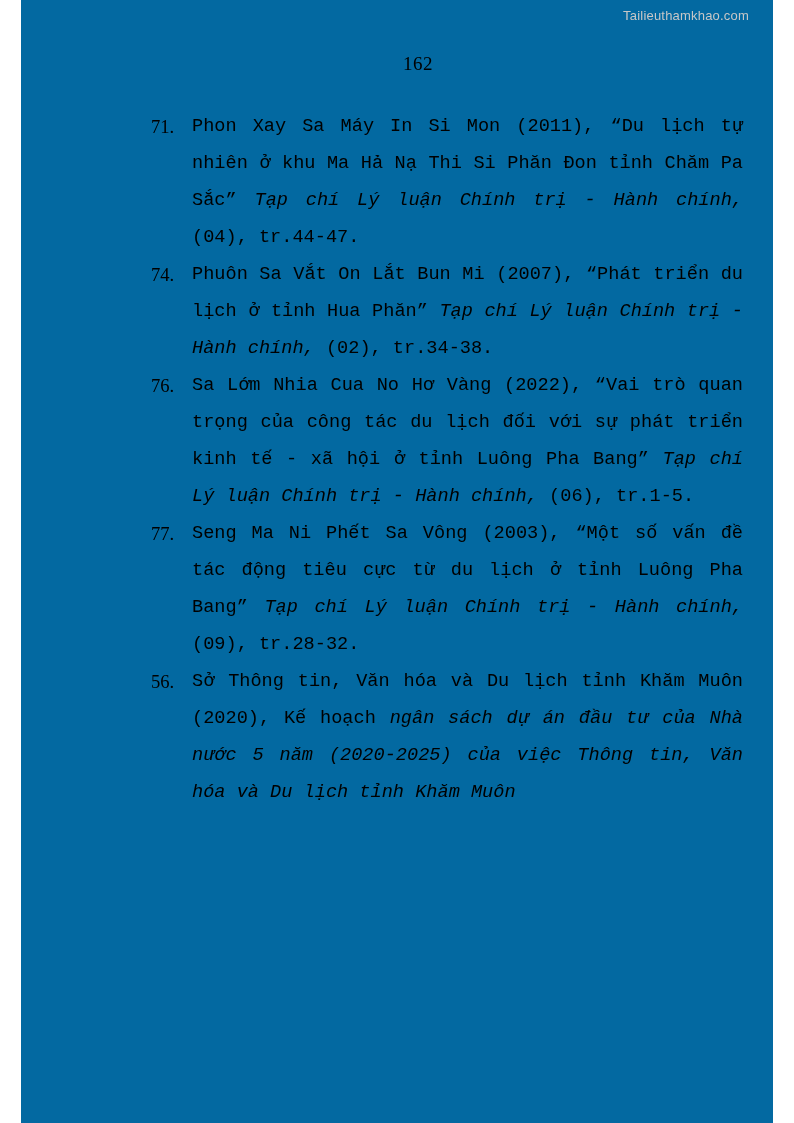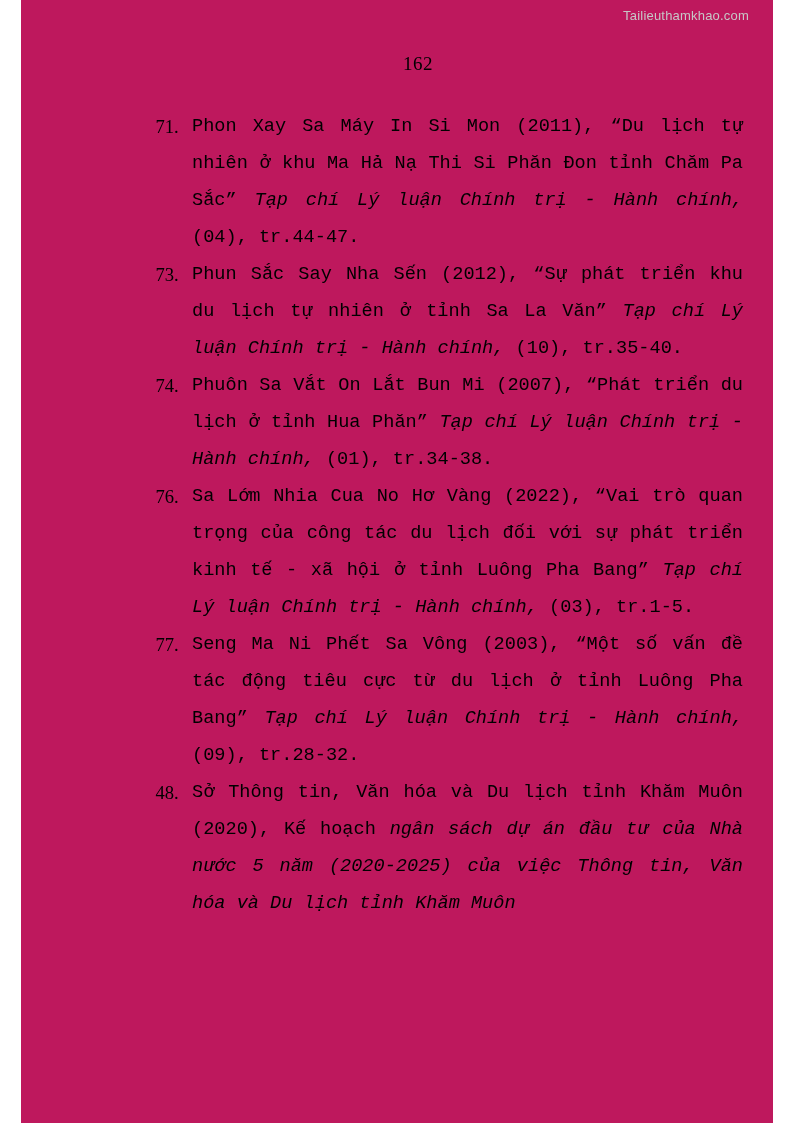--- a/index.html
+++ b/index.html
@@ -10,21 +10,21 @@
   }
   body {
     font-family: "Liberation Serif", "DejaVu Serif", serif;
     color: #000000;
   }
   .page {
     position: relative;
     width: 752px;
     height: 1123px;
     margin: 0 auto;
-    background: #be185d;
+    background: #0369a1;
     overflow: hidden;
     box-sizing: border-box;
   }
 
   
   .watermark {
     position: absolute;
     top: 8px;
     right: 24px;
     font-family: "Liberation Sans", "DejaVu Sans", sans-serif;
@@ -53,21 +53,21 @@
     width: 592px;
   }
   .ref-item {
     display: flex;
     align-items: flex-start;
     margin-bottom: 0;
   }
   .ref-num {
     flex: 0 0 32px;
     width: 32px;
-    text-align: center;
+    text-align: left;
     font-size: 18.6px;
     line-height: 37px;
     white-space: nowrap;
   }
   .ref-body {
     flex: 1 1 auto;
     padding-left: 9px;
     font-size: 18.6px;
     line-height: 37px;
     text-align: justify;
@@ -89,34 +89,30 @@
   <div class="watermark">Tailieuthamkhao.com</div>
 
   <div class="page-number">162</div>
 
   <div class="ref-list">
       <div class="ref-item">
         <div class="ref-num">71.</div>
         <div class="ref-body"><span class="run">Phon Xay Sa Máy In Si Mon (2011), “Du lịch tự nhiên ở khu Ma Hả Nạ Thi Si Phăn Đon tỉnh Chăm Pa Sắc” </span><span class="run italic">Tạp chí Lý luận Chính trị - Hành chính,</span><span class="run"> (04), tr.44-47.</span></div>
       </div>
       <div class="ref-item">
-        <div class="ref-num">73.</div>
-        <div class="ref-body"><span class="run">Phun Sắc Say Nha Sến (2012), “Sự phát triển khu du lịch tự nhiên ở tỉnh Sa La Văn” </span><span class="run italic">Tạp chí Lý luận Chính trị - Hành chính,</span><span class="run"> (10), tr.35-40.</span></div>
-      </div>
-      <div class="ref-item">
         <div class="ref-num">74.</div>
-        <div class="ref-body"><span class="run">Phuôn Sa Vắt On Lắt Bun Mi (2007), “Phát triển du lịch ở tỉnh Hua Phăn” </span><span class="run italic">Tạp chí Lý luận Chính trị - Hành chính,</span><span class="run"> (01), tr.34-38.</span></div>
+        <div class="ref-body"><span class="run">Phuôn Sa Vắt On Lắt Bun Mi (2007), “Phát triển du lịch ở tỉnh Hua Phăn” </span><span class="run italic">Tạp chí Lý luận Chính trị - Hành chính,</span><span class="run"> (02), tr.34-38.</span></div>
       </div>
       <div class="ref-item">
         <div class="ref-num">76.</div>
-        <div class="ref-body"><span class="run">Sa Lớm Nhia Cua No Hơ Vàng (2022), “Vai trò quan trọng của công tác du lịch đối với sự phát triển kinh tế - xã hội ở tỉnh Luông Pha Bang” </span><span class="run italic">Tạp chí Lý luận Chính trị - Hành chính,</span><span class="run"> (03), tr.1-5.</span></div>
+        <div class="ref-body"><span class="run">Sa Lớm Nhia Cua No Hơ Vàng (2022), “Vai trò quan trọng của công tác du lịch đối với sự phát triển kinh tế - xã hội ở tỉnh Luông Pha Bang” </span><span class="run italic">Tạp chí Lý luận Chính trị - Hành chính,</span><span class="run"> (06), tr.1-5.</span></div>
       </div>
       <div class="ref-item">
         <div class="ref-num">77.</div>
         <div class="ref-body"><span class="run">Seng Ma Ni Phết Sa Vông (2003), “Một số vấn đề tác động tiêu cực từ du lịch ở tỉnh Luông Pha Bang” </span><span class="run italic">Tạp chí Lý luận Chính trị - Hành chính,</span><span class="run"> (09), tr.28-32.</span></div>
       </div>
       <div class="ref-item">
-        <div class="ref-num">48.</div>
+        <div class="ref-num">56.</div>
         <div class="ref-body"><span class="run">Sở Thông tin, Văn hóa và Du lịch tỉnh Khăm Muôn (2020), Kế hoạch </span><span class="run italic">ngân sách dự án đầu tư của Nhà nước 5 năm (2020-2025) của việc Thông tin, Văn hóa và Du lịch tỉnh Khăm Muôn</span></div>
       </div>
     </div>
 
 </div>
 
 </body></html>

